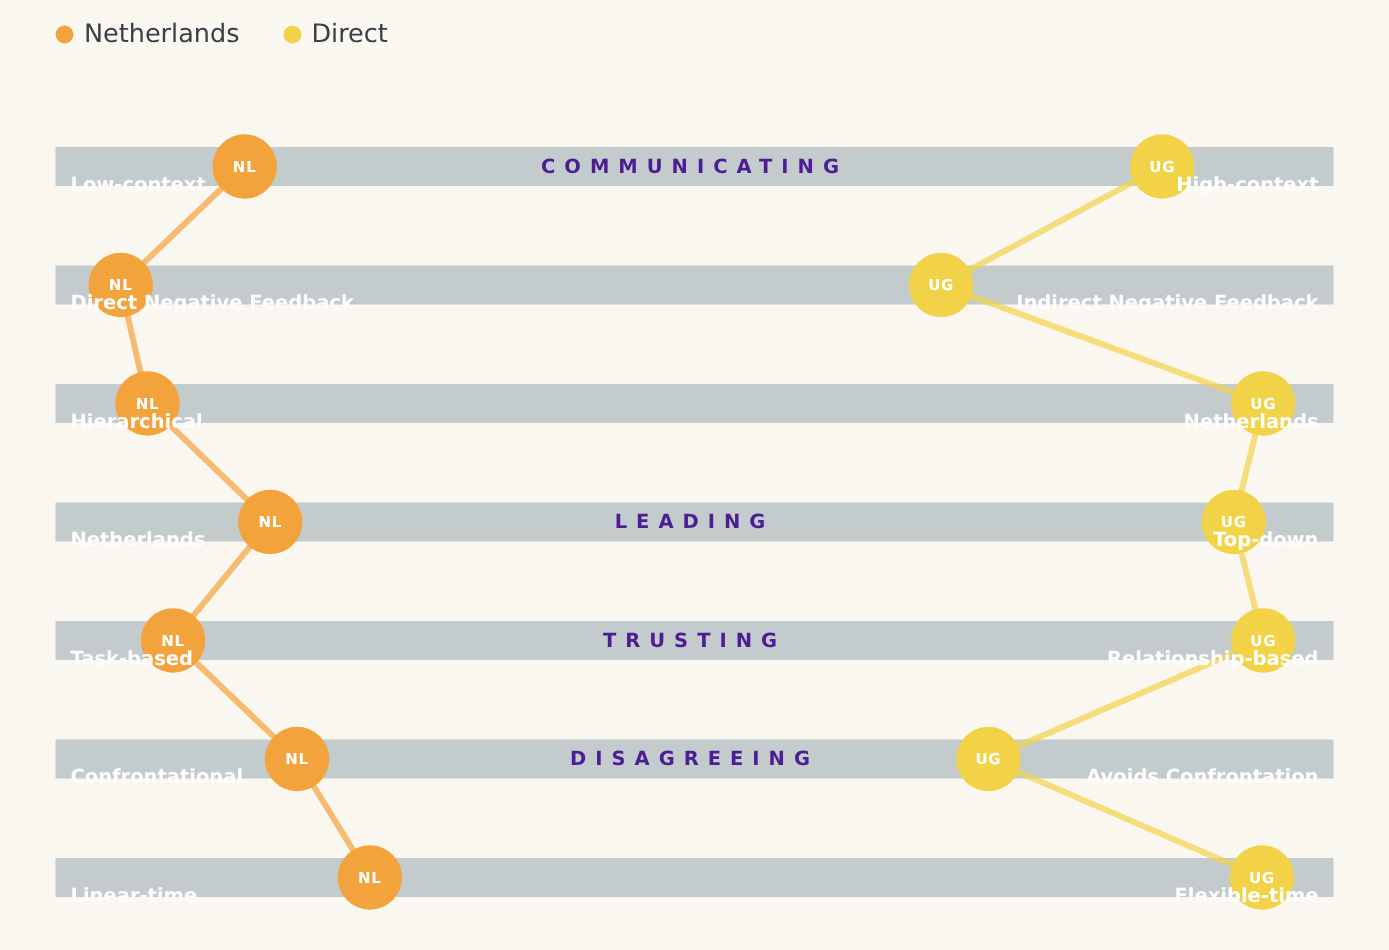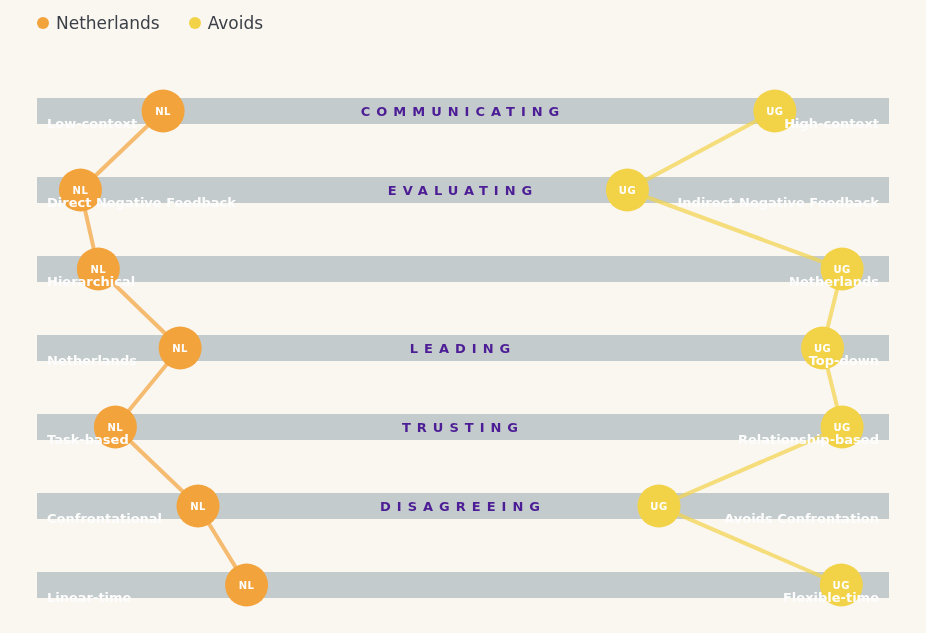--- a/index.html
+++ b/index.html
@@ -38,31 +38,30 @@
 <body style="background: rgb(250, 246, 240);">
 
 <div id="app" style="background: rgb(250, 246, 240);">
   <div class="legend" style="color: rgb(59, 64, 72);">
       <span class="legend-item">
         <span class="legend-dot" style="background: rgb(242, 163, 59);"></span>
         <span>Netherlands</span>
       </span>
       <span class="legend-item">
         <span class="legend-dot" style="background: rgb(242, 211, 72);"></span>
-        <span>Avoids</span>
+        <span>Direct</span>
       </span>
     </div>
   <div class="chart">
       <div class="row" style="top: 98px; background: rgb(195, 203, 205); color: rgb(253, 253, 253);">
         <span class="cat">COMMUNICATING</span>
         <span class="edge-label">Low-context</span>
         <span class="edge-label">High-context</span>
       </div>
       <div class="row" style="top: 177px; background: rgb(195, 203, 205); color: rgb(253, 253, 253);">
-        <span class="cat">EVALUATING</span>
         <span class="edge-label">Direct Negative Feedback</span>
         <span class="edge-label">Indirect Negative Feedback</span>
       </div>
       <div class="row" style="top: 256px; background: rgb(195, 203, 205); color: rgb(253, 253, 253);">
         <span class="edge-label">Hierarchical</span>
         <span class="edge-label">Netherlands</span>
       </div>
       <div class="row" style="top: 335px; background: rgb(195, 203, 205); color: rgb(253, 253, 253);">
         <span class="cat">LEADING</span>
         <span class="edge-label">Netherlands</span>

